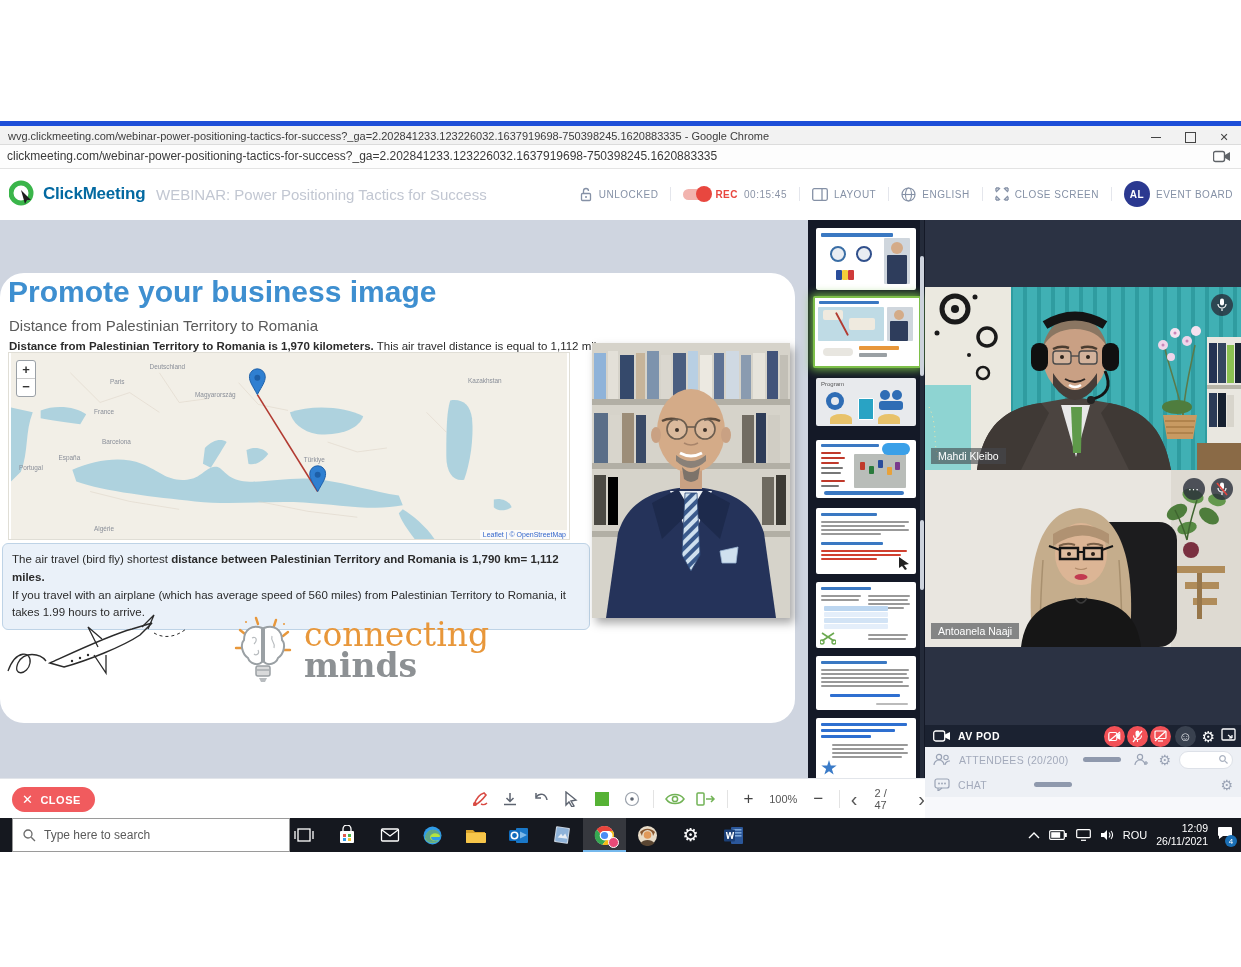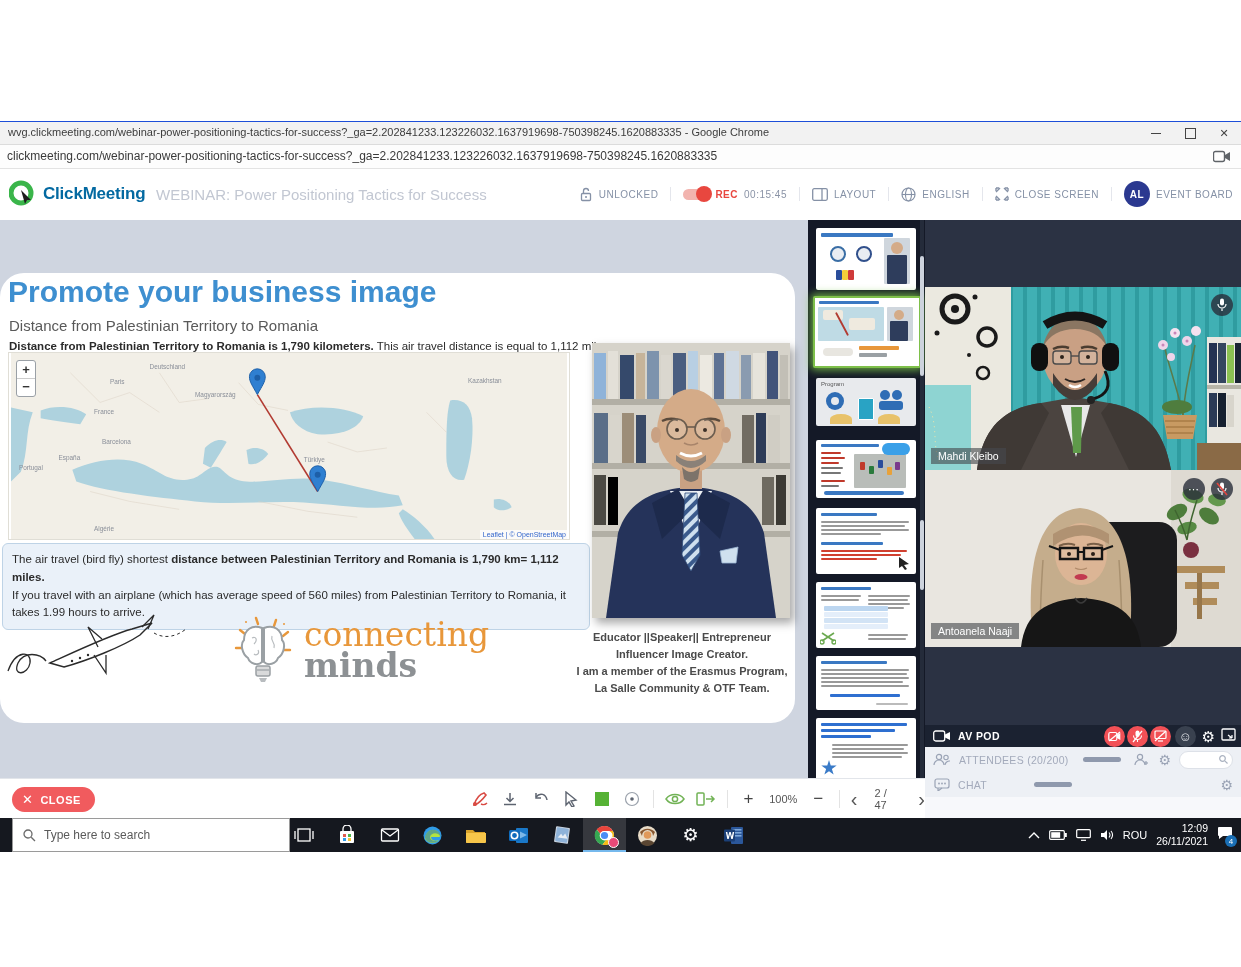--- a/index.html
+++ b/index.html
@@ -2,21 +2,21 @@
 <html><head>
 <meta charset="utf-8">
 <style>
   html,body{margin:0;padding:0;background:#fff;}
   body{font-family:"Liberation Sans",sans-serif;-webkit-font-smoothing:antialiased;}
   .canvas{position:relative;width:1241px;height:967px;background:#fff;overflow:hidden;}
   .ab{position:absolute;}
   .flex{display:flex;align-items:center;}
   
   .win{position:absolute;left:0;top:121px;width:1241px;height:697px;background:#fff;}
-  .titlebar{position:absolute;left:0;top:0;width:100%;height:24px;background:#f2f2f2;border-top:1px solid #1d4ed8;border-bottom:1px solid #dcdcdc;box-sizing:border-box;}
+  .titlebar{position:absolute;left:0;top:0;width:100%;height:24px;background:#f2f2f2;border-top:5px solid #1d4ed8;border-bottom:1px solid #dcdcdc;box-sizing:border-box;}
   .titletext{position:absolute;left:8px;top:4px;font-size:11px;color:#3c3c3c;white-space:nowrap;}
   .winbtn{width:34px;height:22px;display:flex;align-items:center;justify-content:center;color:#444;font-size:11px;}
   .urlbar{position:absolute;left:0;top:24px;width:100%;height:24px;background:#fdfdfd;border-bottom:1px solid #e3e3e3;box-sizing:border-box;}
   .urltext{position:absolute;left:7px;top:4px;font-size:12px;color:#3a3a3a;white-space:nowrap;}
   
   .cmhead{position:absolute;left:0;top:48px;width:100%;height:51px;background:#fff;}
   .brandtxt{font-size:17px;font-weight:bold;color:#0369a1;letter-spacing:-.2px;}
   .webtitle{position:absolute;left:156px;top:17px;font-size:15px;color:#c2c7d2;}
   .hitem{display:flex;align-items:center;gap:6px;font-size:10px;color:#8591a6;letter-spacing:.5px;white-space:nowrap;}
   .hsep{width:1px;height:14px;background:#e4e6ec;margin:0 12px;}
@@ -162,21 +162,21 @@
       </div>
     </div>
 
     <div class="cmmain">
 
       <div class="slidearea">
         <div class="slide">
           <div class="slide-title">Promote your business image</div>
           <div class="slide-sub">Distance from Palestinian Territory to Romania</div>
           <div class="slide-dist">
-            <b>Distance from Palestinian Territory to Romania is 1,790 kilometers.</b><span> This air travel distance is equal to 1,112 miles.</span>
+            <b>Distance from Palestinian Territory to Romania is 1,970 kilometers.</b><span> This air travel distance is equal to 1,112 miles.</span>
           </div>
 
           <div class="ab" style="left:8px;top:79px;width:562px;height:188px;">
             <svg width="562" height="188" viewBox="0 0 562 188" style="display:block;border:1px solid #e0ded6;box-sizing:border-box;">
               <rect width="562" height="188" fill="#f2efe7"></rect>
 
               <path d="M0,55 L22,60 C14,80 18,100 10,120 L0,130 Z" fill="#aed2de"></path>
               <path d="M30,58 C45,52 66,54 76,62 L70,72 C55,70 40,68 30,66 Z" fill="#aed2de"></path>
               <path d="M62,118 C85,108 112,104 132,112 C152,120 158,130 178,128 C192,127 196,116 206,115 C214,114 216,126 232,129 C252,133 282,124 314,128 C342,132 366,140 392,144 L396,154 C366,160 330,153 296,151 C258,149 224,154 186,150 C146,146 94,140 66,130 Z" fill="#aed2de"></path>
               <path d="M196,96 C204,88 212,86 218,90 C212,100 206,110 202,116 L194,112 Z" fill="#aed2de"></path>
@@ -335,26 +335,20 @@
               <line x1="95" y1="84" x2="103" y2="84" stroke="#6b5d4f" stroke-width="1.6"></line>
               <circle cx="85" cy="87" r="2" fill="#3c3028"></circle>
                 <circle cx="113" cy="87" r="2" fill="#3c3028"></circle>
               <path d="M92,100 Q99,104 106,100" stroke="#a8846a" stroke-width="1.5" fill="none"></path>
               <path d="M84,112 Q99,124 114,112 L114,118 Q99,132 84,118 Z" fill="#8a8178"></path>
               <path d="M88,110 Q99,116 110,110" stroke="#fff" stroke-width="3" fill="none"></path>
               <path d="M90,124 Q99,134 108,124 L106,136 Q99,142 92,136 Z" fill="#7c736a"></path>
             </svg>
           </div>
 
-          <div class="biotxt">
-            <div>Educator ||Speaker|| Entrepreneur</div>
-            <div>Influencer Image Creator.</div>
-            <div>I am a member of the Erasmus Program,</div>
-            <div>La Salle Community &amp; OTF Team.</div>
-          </div>
         </div>
       </div>
 
       <div class="thumbs">
         <div class="thumb" style="top:8px;height:62px;">
           <span class="ln" style="left:5px;top:5px;width:72px;height:4px;background:#3a78c2;"></span>
           <span class="ln" style="left:14px;top:18px;width:16px;height:16px;border-radius:50%;background:#e9edf2;border:2px solid #3a6ea5;box-sizing:border-box;"></span>
           <span class="ln" style="left:40px;top:18px;width:16px;height:16px;border-radius:50%;background:#e9edf2;border:2px solid #31508c;box-sizing:border-box;"></span>
           <span class="ln" style="left:20px;top:42px;width:6px;height:10px;background:#2a4d9b;"></span>
             <span class="ln" style="left:26px;top:42px;width:6px;height:10px;background:#f4cf3a;"></span>

